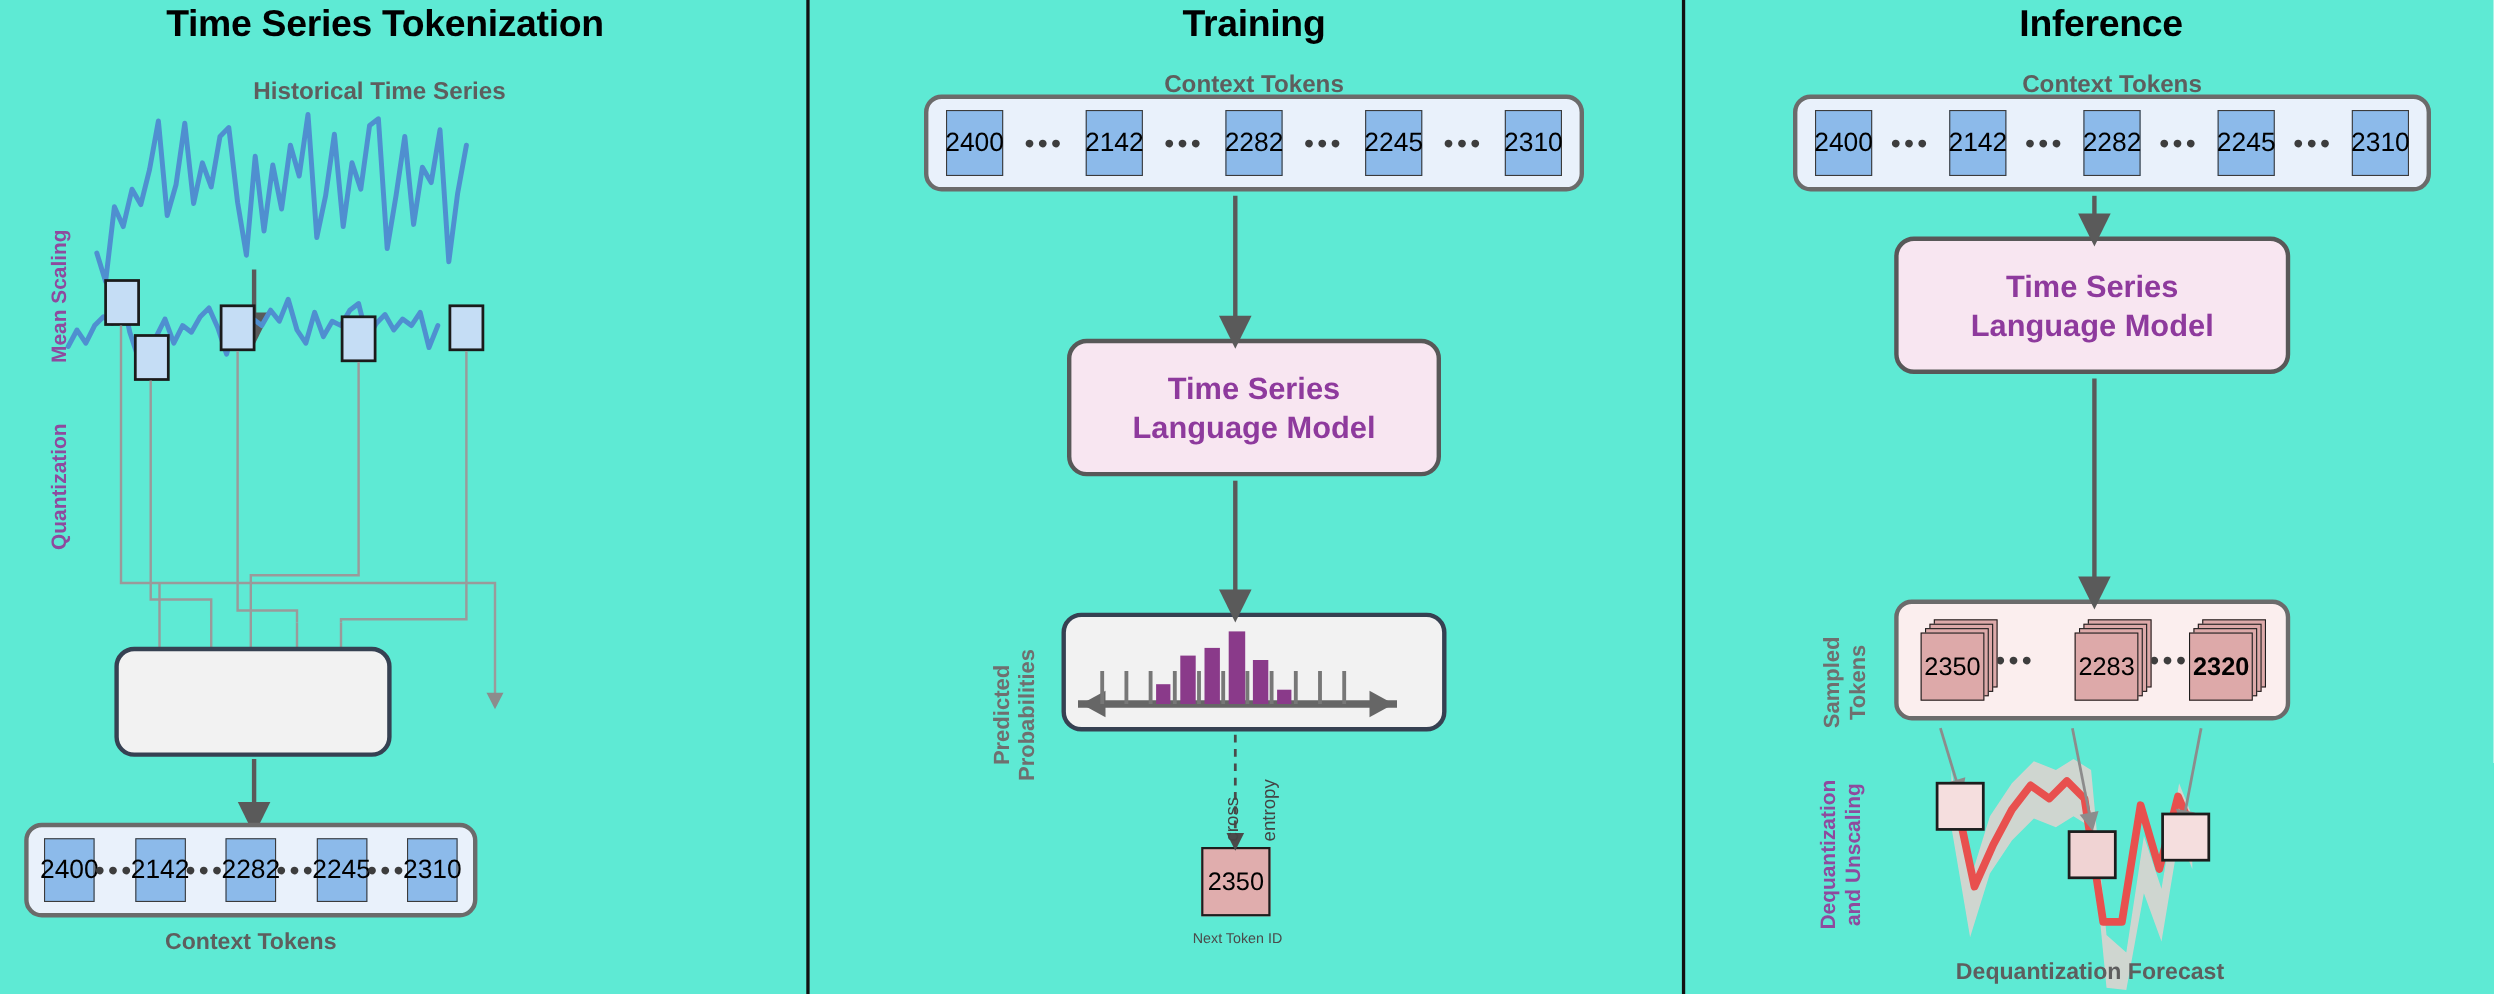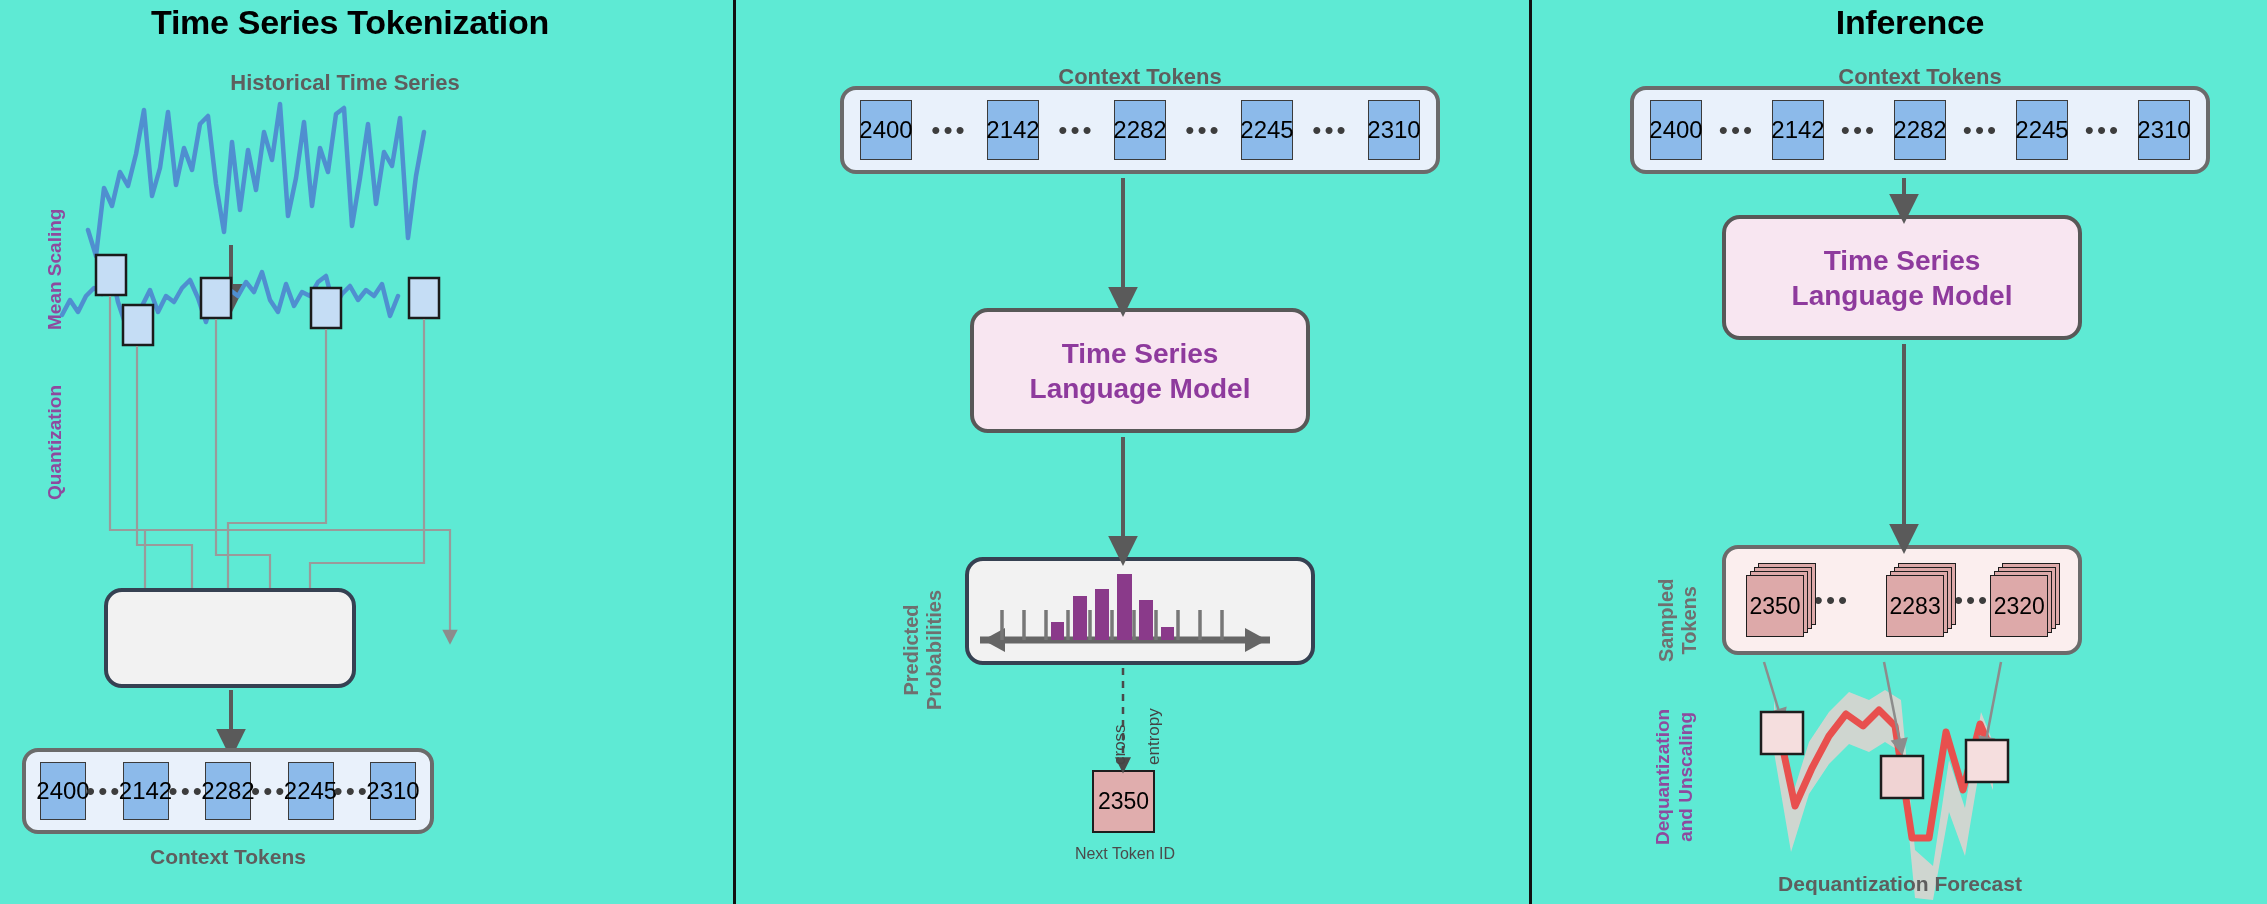--- a/index.html
+++ b/index.html
@@ -4,21 +4,21 @@
 <style>
   html,body{margin:0;padding:0;background:#ffffff;}
   body{width:2267px;height:904px;font-family:"Liberation Sans",sans-serif;overflow:hidden;}
   #root{position:relative;width:2267px;height:904px;background:#5eead4;}
 
   .divider{position:absolute;top:0;width:3px;height:904px;background:#111;}
 
   .panel-title{position:absolute;font-weight:bold;color:#000;font-size:34px;letter-spacing:-0.3px;text-align:center;white-space:nowrap;}
   .sec-title{position:absolute;font-weight:bold;color:#5e5e5e;font-size:22px;text-align:center;white-space:nowrap;}
   .caption{position:absolute;font-weight:bold;color:#5e5e5e;font-size:21px;text-align:center;white-space:nowrap;}
-  .small-cap{position:absolute;color:#4b4b4b;font-size:16px;text-align:center;white-space:nowrap;}
+  .small-cap{position:absolute;color:#4b4b4b;font-size:13px;text-align:center;white-space:nowrap;}
 
   .vlabel{position:absolute;color:#8e4a9e;font-weight:bold;font-size:19px;white-space:nowrap;
           transform-origin:0 0;transform:rotate(-90deg);}
   .vlabel.gray{color:#6f6f6f;}
   .vlabel.dark{color:#444;font-weight:normal;font-size:17px;}
 
   
   .tokbox{position:absolute;border:4px solid #6b6b6b;border-radius:16px;background:#e9f1fb;
           display:flex;align-items:center;justify-content:space-between;box-sizing:border-box;}
   .tok{background:#8cbaea;border:1.5px solid #3b3b3b;color:#000;font-size:24px;
@@ -46,20 +46,21 @@
 </style>
 </head>
 <body>
 
 <div id="root">
 
   <div class="divider" style="left:733px;"></div>
   <div class="divider" style="left:1529px;"></div>
 
   <div class="panel-title" style="left:0;top:3px;width:700px;">Time Series Tokenization</div>
+  <div class="panel-title" style="left:760px;top:3px;width:760px;">Training</div>
   <div class="panel-title" style="left:1560px;top:3px;width:700px;">Inference</div>
 
   <div class="sec-title" style="left:30px;top:70px;width:630px;">Historical Time Series</div>
 
   <div class="vlabel" style="left:44px;top:330px;">Mean Scaling</div>
   <div class="vlabel" style="left:44px;top:500px;">Quantization</div>
 
   <svg width="733" height="904" viewBox="0 0 733 904">
     <defs>
       <marker id="arrDark" markerWidth="9" markerHeight="9" refX="4.5" refY="4.5" orient="auto">
@@ -250,21 +251,21 @@
       <div class="lay" style="left:12px;top:0;width:58px;height:62px;"></div>
       <div class="lay" style="left:8px;top:4px;width:58px;height:62px;"></div>
       <div class="lay" style="left:4px;top:8px;width:58px;height:62px;"></div>
       <div class="front" style="left:0;top:12px;width:58px;height:62px;">2283</div>
     </div>
     <div class="dots">•••</div>
     <div class="stack" style="width:72px;height:74px;">
       <div class="lay" style="left:12px;top:0;width:58px;height:62px;"></div>
       <div class="lay" style="left:8px;top:4px;width:58px;height:62px;"></div>
       <div class="lay" style="left:4px;top:8px;width:58px;height:62px;"></div>
-      <div class="front" style="left:0;top:12px;width:58px;height:62px;">2320</div>
+      <div class="front" style="left:0;top:12px;width:58px;height:62px;font-weight:bold;">2320</div>
     </div>
   </div>
 
   <div class="vlabel" style="left:1652px;top:845px;font-size:19px;line-height:1.2;text-align:center;">
     <span>Dequantization</span><br><span>and Unscaling</span>
   </div>
 
   <svg width="738" height="904" viewBox="0 0 738 904" style="left:1529px;">
     <defs>
       <marker id="arrDark4" markerWidth="9" markerHeight="9" refX="4.5" refY="4.5" orient="auto">

